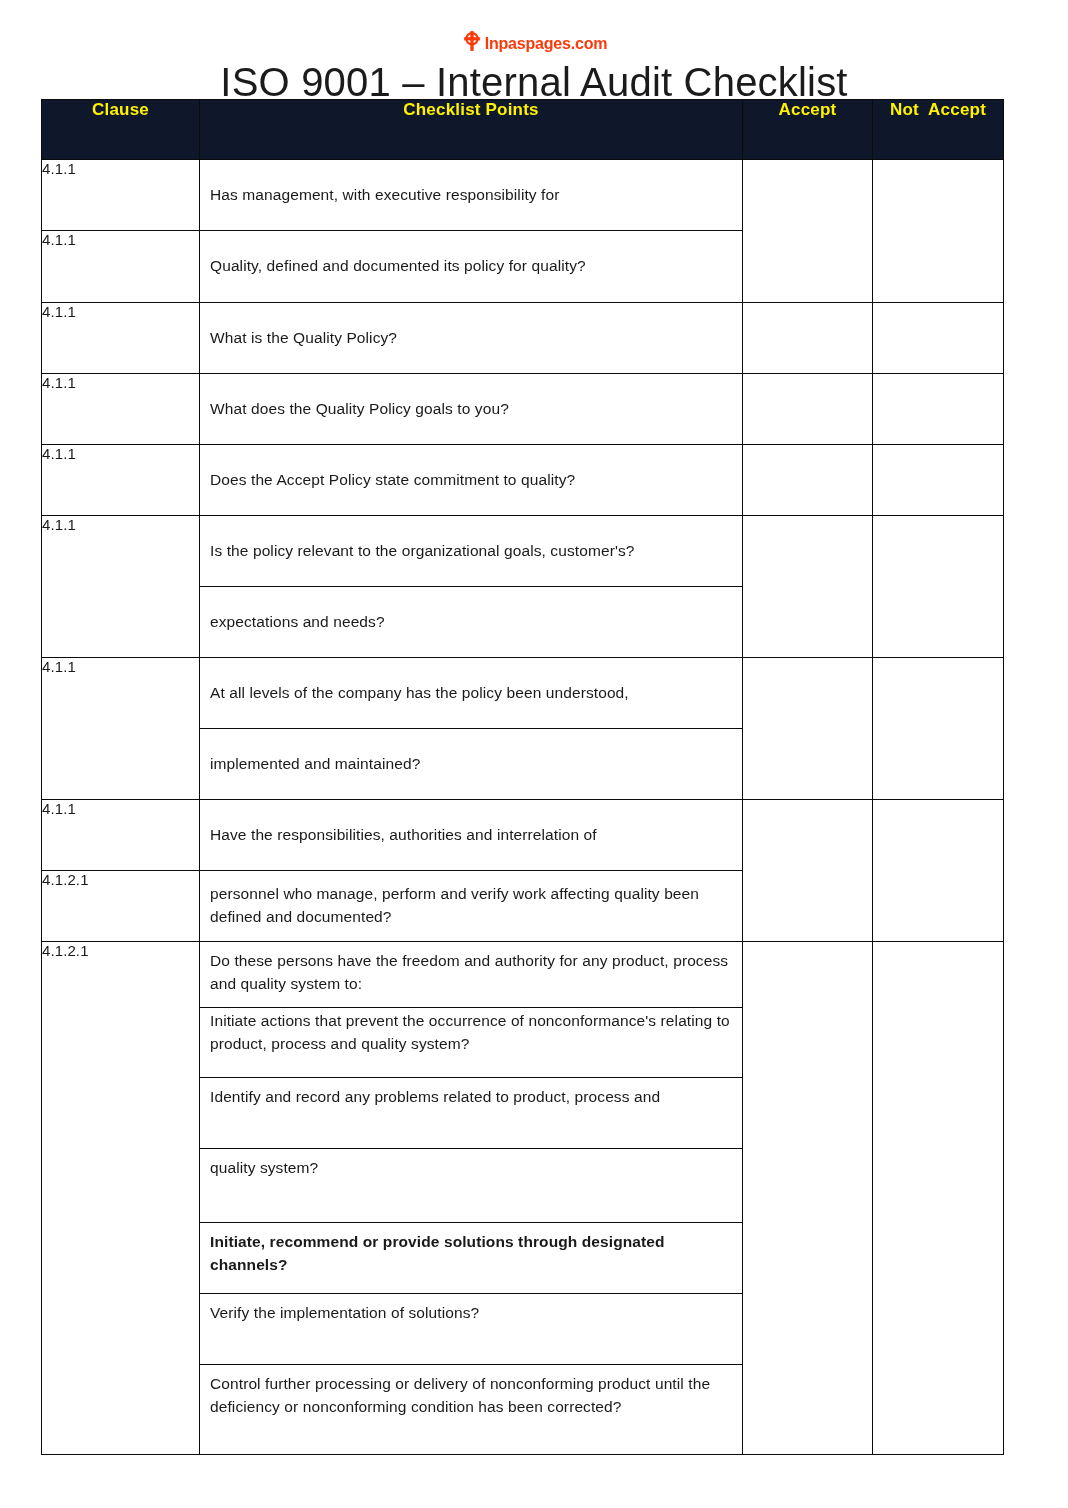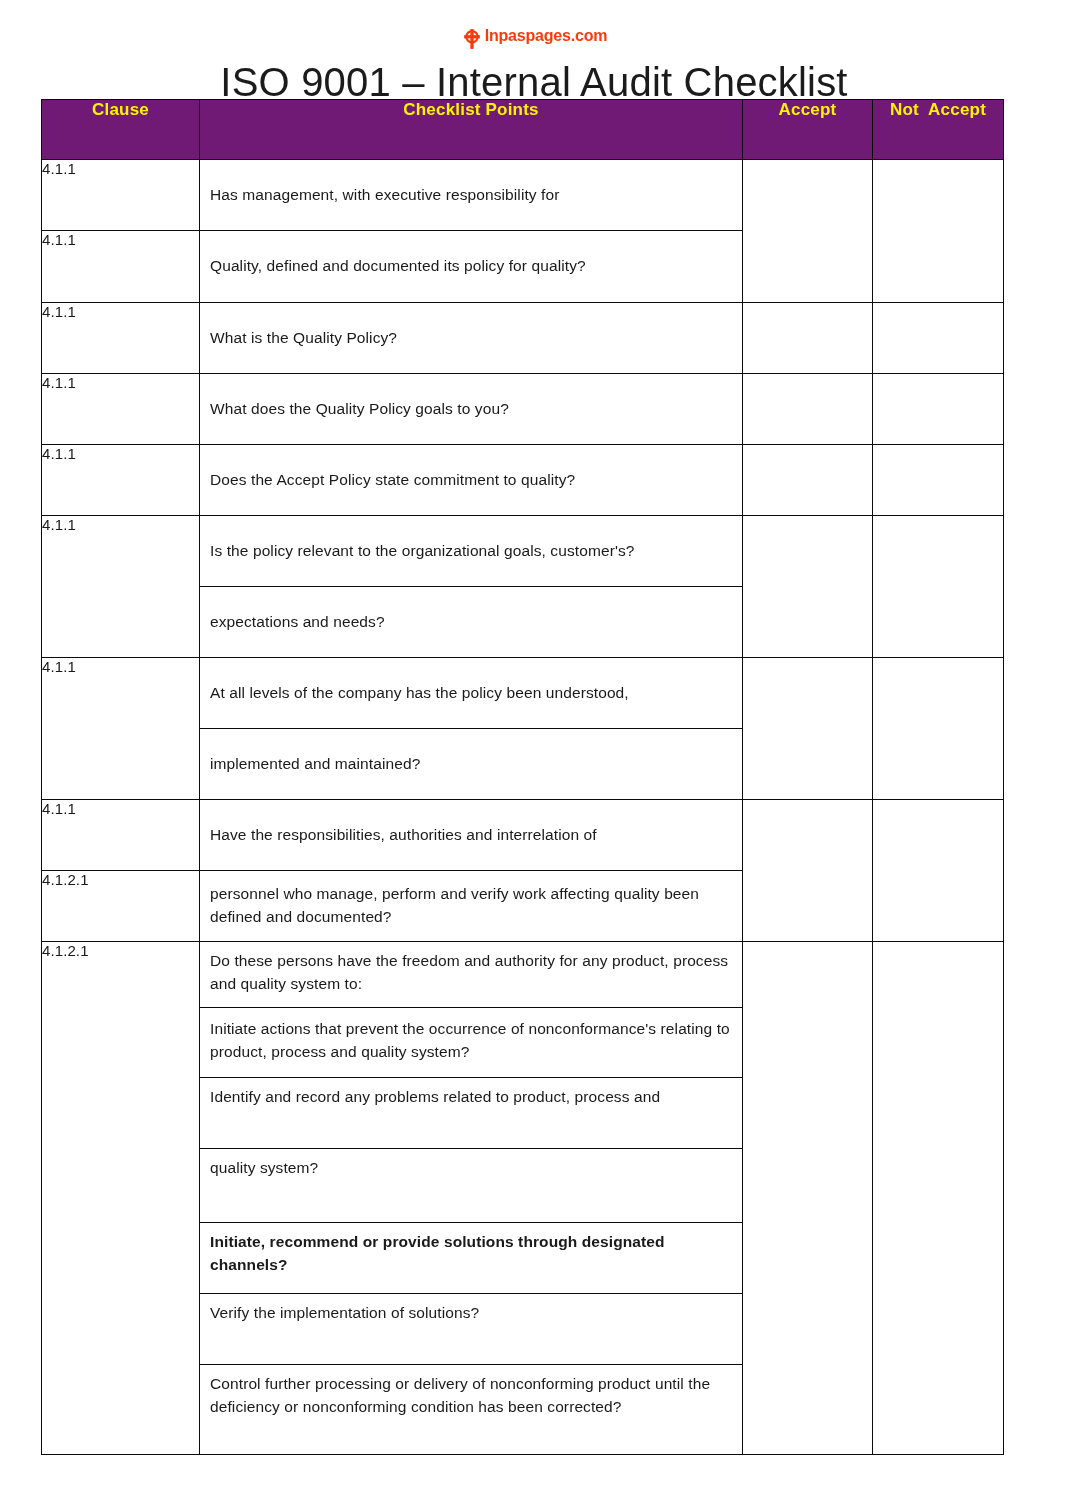--- a/index.html
+++ b/index.html
@@ -19,21 +19,21 @@
   .page {
     position: relative;
     width: 1068px;
     height: 1508px;
     box-sizing: border-box;
   }
 
   
   .brand {
     display: flex;
-    align-items: flex-start;
+    align-items: flex-end;
     justify-content: center;
     gap: 2px;
     padding-top: 28px;
     height: 24px;
   }
   .brand-mark {
     width: 22px;
     height: 22px;
     display: block;
     flex: 0 0 auto;
@@ -82,21 +82,21 @@
 
   table.checklist th,
   table.checklist td {
     border: 1px solid #0b0b0b;
     vertical-align: top;
     padding: 0;
   }
 
   
   thead th {
-    background: #701a75;
+    background: #0f172a;
     color: #FFF200;
     font-family: "Liberation Sans", sans-serif;
     font-size: 17px;
     font-weight: bold;
     text-align: center;
     height: 59px;
     vertical-align: middle;
     letter-spacing: 0.2px;
     white-space: pre;
   }
@@ -125,21 +125,21 @@
   td.points.vmid {
     vertical-align: middle;
   }
   td.points.vmid .ptext {
     padding-top: 0;
     padding-bottom: 0;
   }
   
   td.points.overflowing .ptext {
     position: absolute;
-    top: 10px;
+    top: 2px;
     left: 0;
     right: 0;
     padding: 0 10px;
   }
 
   td.mark {
     background: #ffffff;
   }
 </style>
 </head>

